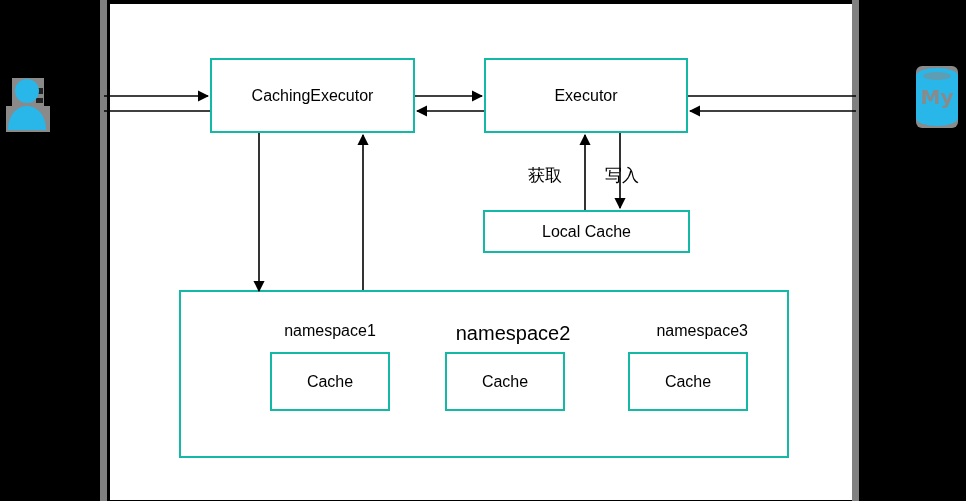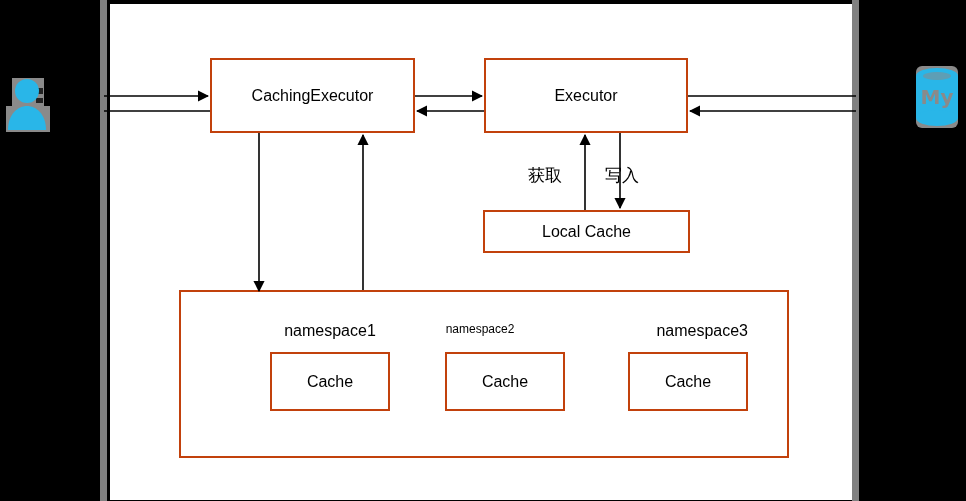--- a/index.html
+++ b/index.html
@@ -35,21 +35,21 @@
     background: #808080;
   }
   #vbar-left  { left: 100px; }
   #vbar-right { left: 852px; }
 
   
   .box {
     position: absolute;
     box-sizing: border-box;
     background: #ffffff;
-    border: 2px solid #c2410c;
+    border: 2px solid #14b8a6;
     display: flex;
     align-items: center;
     justify-content: center;
     color: #000000;
     font-size: 16px;
     white-space: nowrap;
   }
 
   
   .label {
@@ -116,21 +116,21 @@
 
   <div class="label cn" style="left:515px; top:165px; width:60px; font-size:17px;">获取</div>
   <div class="label cn" style="left:592px; top:165px; width:60px; font-size:17px;">写入</div>
 
   <div class="box" style="left:179px; top:290px; width:610px; height:168px; display:block;"></div>
 
 
   <div class="label" style="left:270px; top:322px; width:120px; font-size:16px;">namespace1</div>
   <div class="box" style="left:270px; top:352px; width:120px; height:59px;">Cache</div>
 
-  <div class="label" style="left:420px; top:322px; width:120px; font-size:12px;">namespace2</div>
+  <div class="label" style="left:453px; top:322px; width:120px; font-size:20px;">namespace2</div>
   <div class="box" style="left:445px; top:352px; width:120px; height:59px;">Cache</div>
 
   <div class="label" style="left:628px; top:322px; width:120px; font-size:16px;text-align:right;">namespace3</div>
   <div class="box" style="left:628px; top:352px; width:120px; height:59px;">Cache</div>
 
   <svg id="wires">
     <defs>
       <marker id="arrow" viewBox="0 0 10 10" refX="9" refY="5" markerWidth="7" markerHeight="7" orient="auto-start-reverse">
         <path d="M 0 0 L 10 5 L 0 10 z" fill="#000000"></path>
       </marker>

